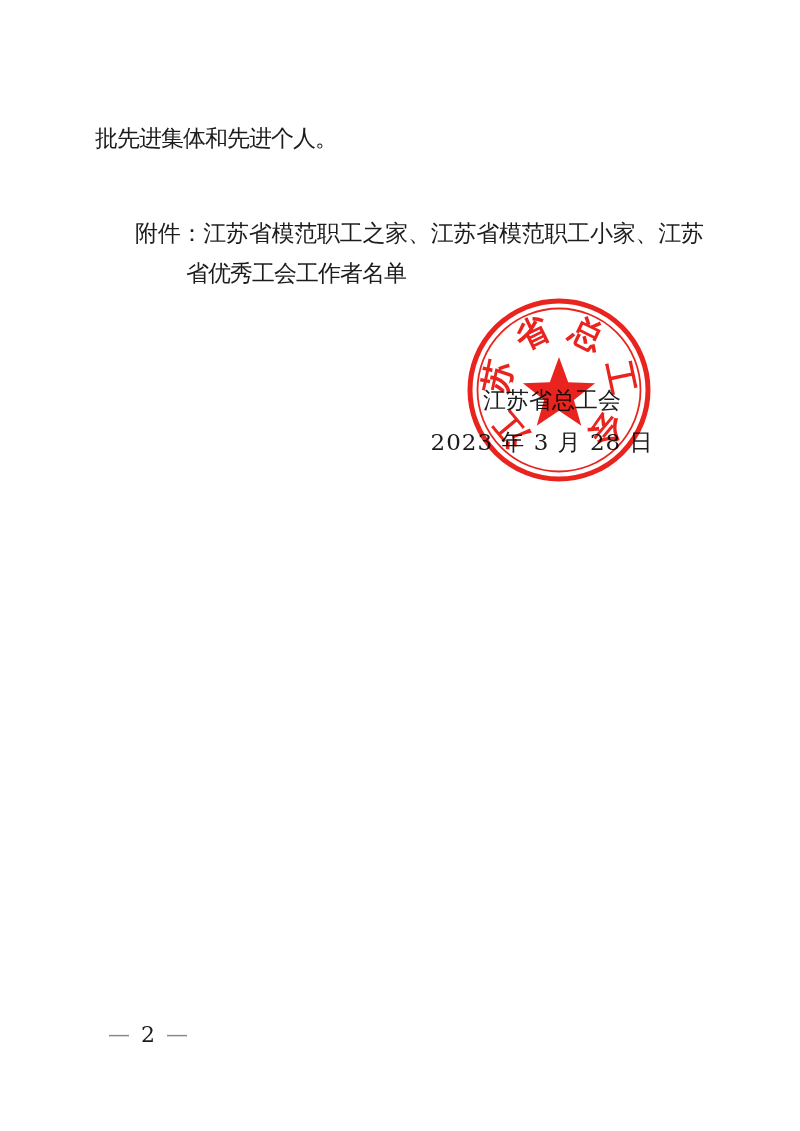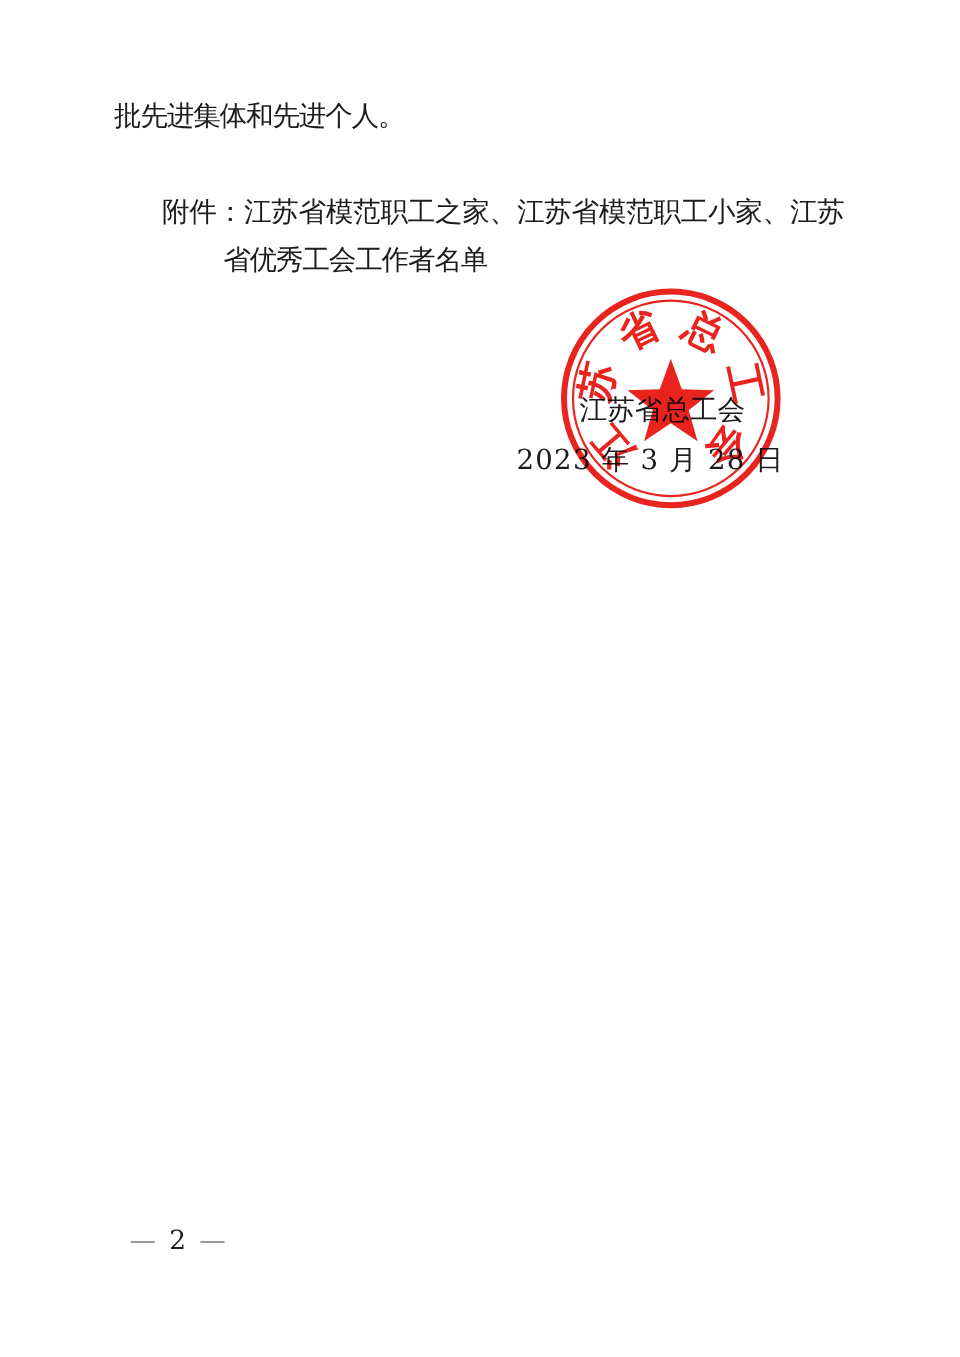--- a/index.html
+++ b/index.html
@@ -14,37 +14,38 @@
     background: #ffffff;
     overflow: hidden;
     font-family: "DejaVu Serif", "Liberation Serif", serif;
     color: #1c1c1c;
   }
   .content {
     position: absolute;
     left: 95px;
     top: 0;
     width: 608px;
-    padding-top: 77px;
+    padding-top: 118px;
     font-size: 23px;
     line-height: 40px;
     letter-spacing: -1px;
     text-align: justify;
     text-justify: inter-ideograph;
   }
   .para {
     margin: 0;
   }
   .para.indent {
     text-indent: 46px;
   }
   .attachment {
-    margin-top: 40px;
+    margin-top: 57px;
     padding-left: 91px;
     text-indent: -51px;
+    font-family: Liberation Mono, monospace;
   }
   .sign-area {
     position: relative;
     width: 608px;
     height: 205px;
     margin-top: 0;
   }
   .sign-org {
     position: absolute;
     left: 307px;

